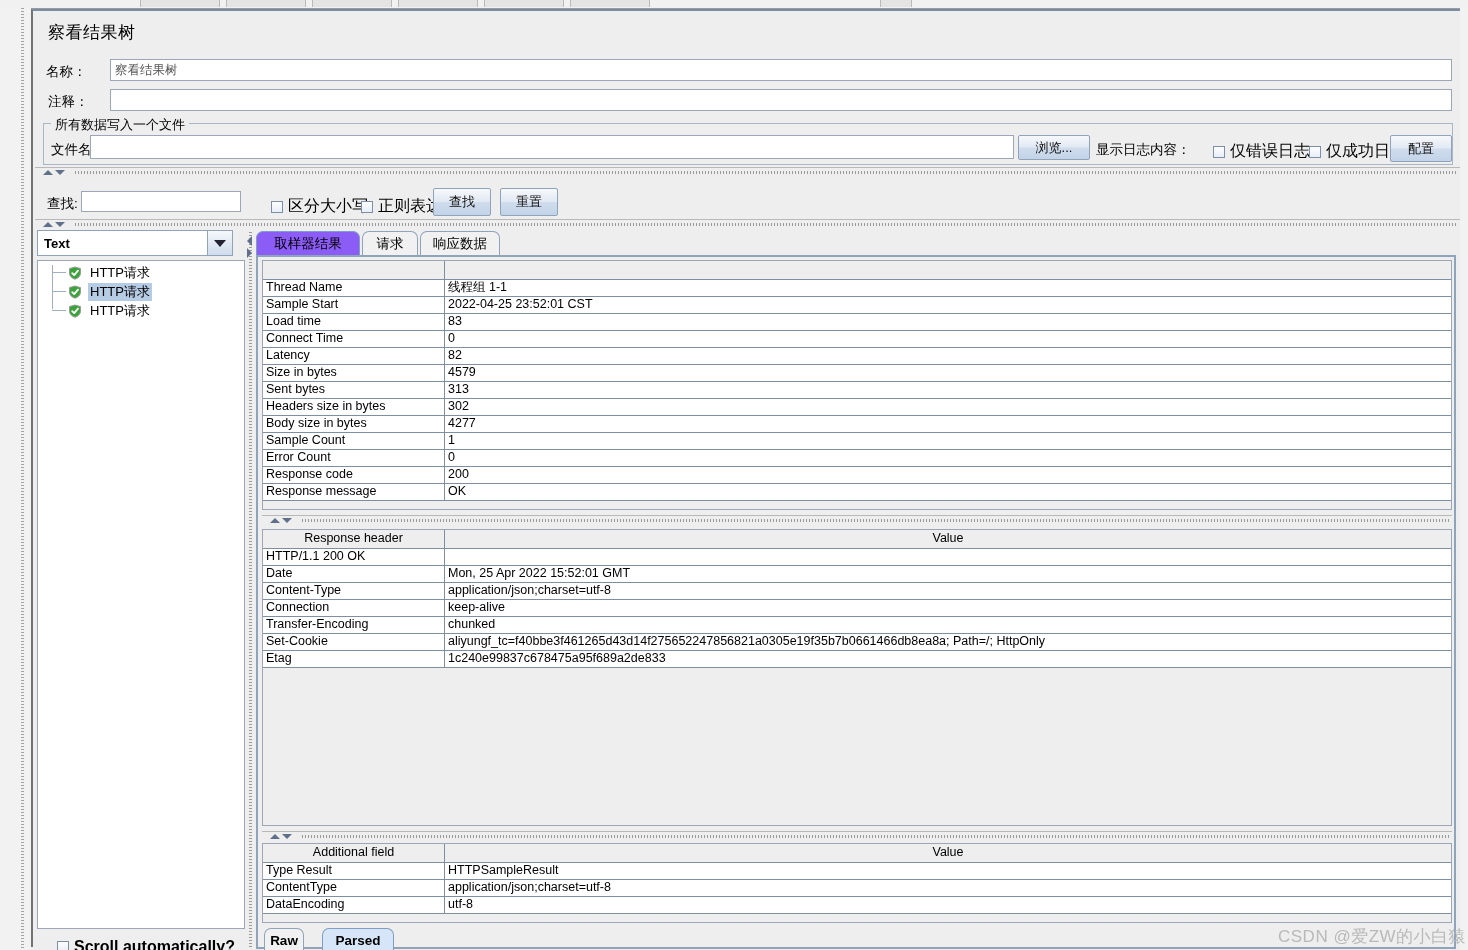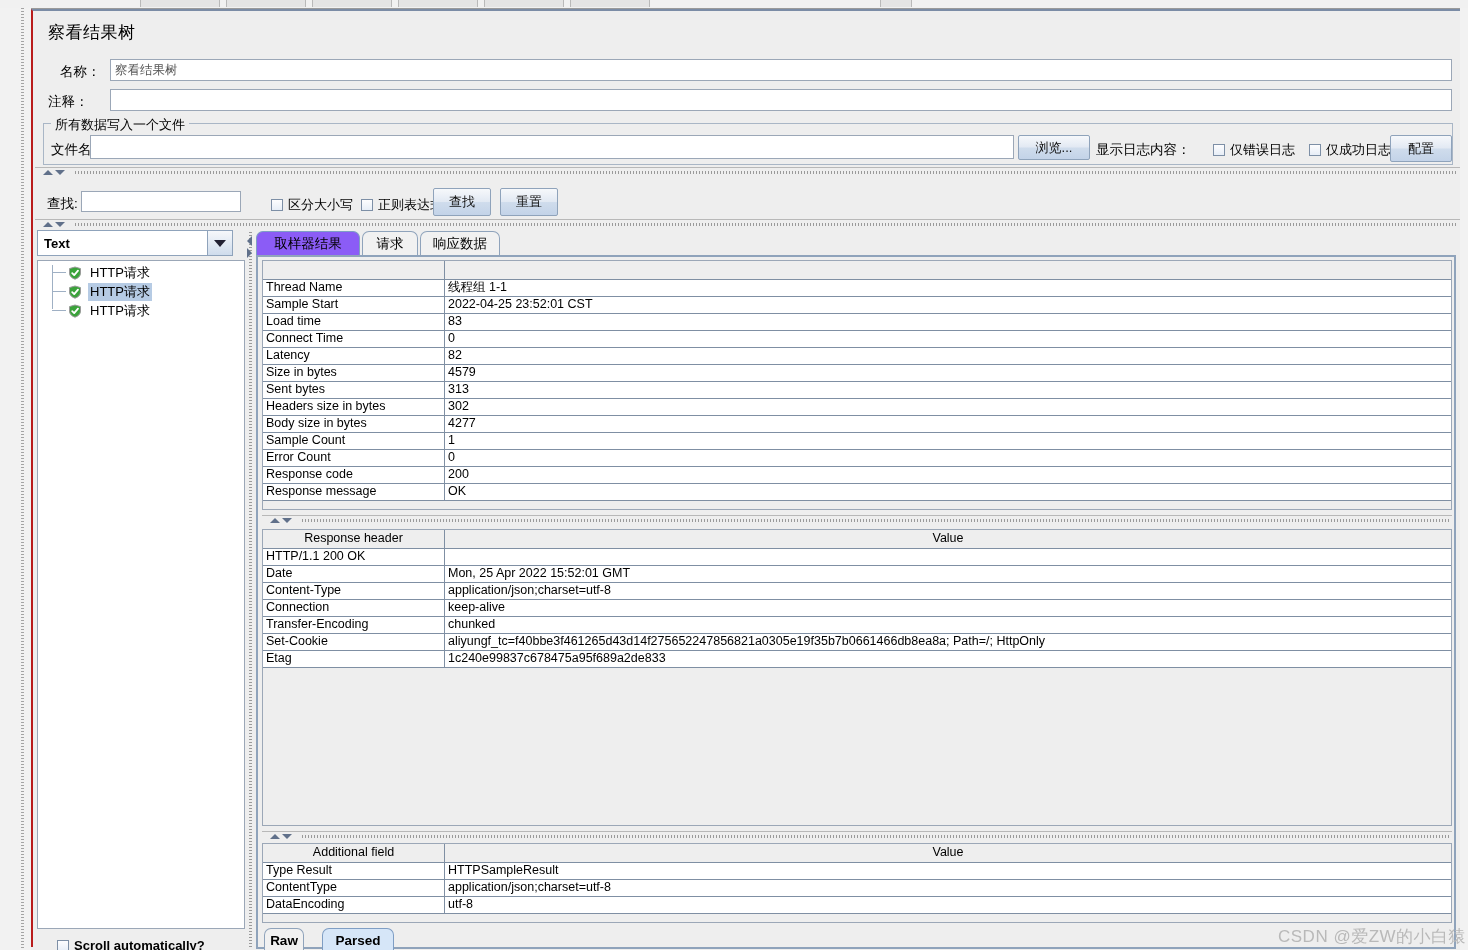--- a/index.html
+++ b/index.html
@@ -56,21 +56,21 @@
     background: #f2f2f2;
   }
 
   
   .panel {
     position: absolute;
     left: 31px; top: 9px;
     width: 1429px; height: 938px;
     background: #eeeeee;
     border-top: 2px solid #7b8ca6;
-    border-left: 2px solid #b91c1c;
+    border-left: 2px solid #737373;
     box-sizing: border-box;
   }
 
   
   .panel-title {
     position: absolute;
     left: 15px; top: 10px;
     font-size: 17px;
     letter-spacing: .5px;
   }
@@ -121,21 +121,21 @@
     display: flex;
     align-items: center;
     justify-content: center;
   }
 
   
   .cbox {
     position: absolute;
     display: flex;
     align-items: center;
-    font-size: 13px;
+    font-size: 16px;
     white-space: nowrap;
     padding-left: 16px;
   }
   .cbox .box {
     width: 12px; height: 12px;
     border: 1px solid #7d8fa6;
     background: linear-gradient(to bottom, #fdfdfe, #e7eef7);
     margin-right: 5px;
     box-sizing: border-box;
     flex: none;
@@ -371,21 +371,21 @@
 
   <div class="left-gutter">
     <div class="dots"></div>
   </div>
   <div class="right-gutter"></div>
 
   <div class="panel">
 
     <div class="panel-title">察看结果树</div>
 
-    <div class="row-label" style="left:27px; top:52px;">名称：</div>
+    <div class="row-label" style="left:13px; top:52px;">名称：</div>
     <div class="tfield" style="left:77px; top:48px; width:1342px; height:22px;">察看结果树</div>
 
     <div class="row-label" style="left:15px; top:82px;">注释：</div>
     <div class="tfield" style="left:77px; top:78px; width:1342px; height:22px;"></div>
 
     <div class="groupbox" style="left:10px; top:112px; width:1410px; height:42px;"></div>
     <div class="groupbox-title" style="left:18px; top:105px;">所有数据写入一个文件</div>
 
     <div class="row-label" style="left:18px; top:130px;">文件名</div>
     <div class="tfield" style="left:57px; top:124px; width:924px; height:24px;"></div>

